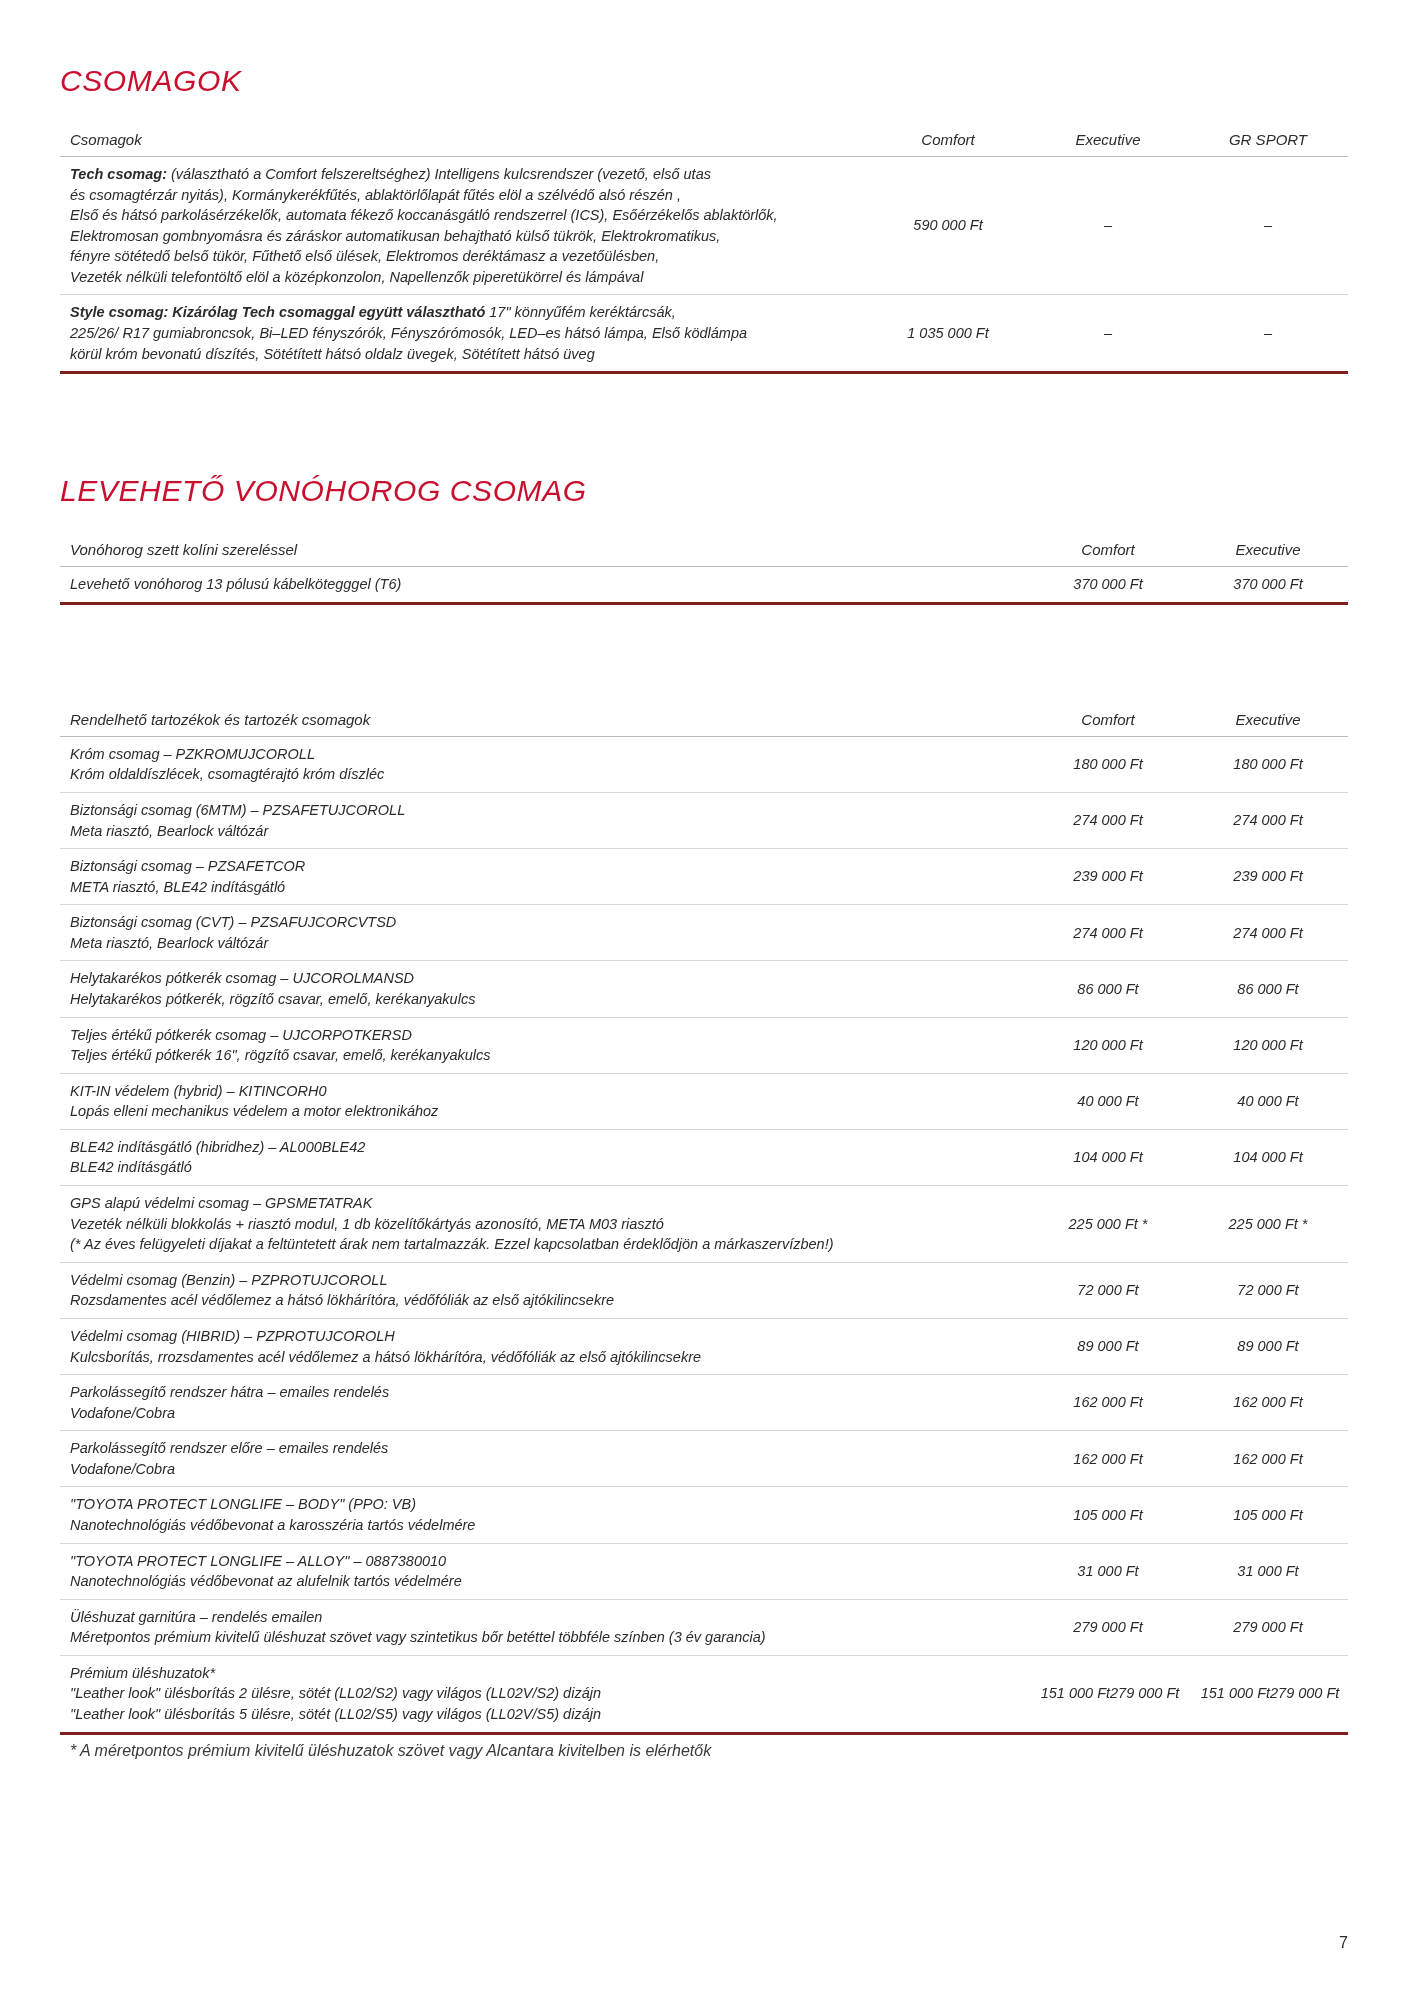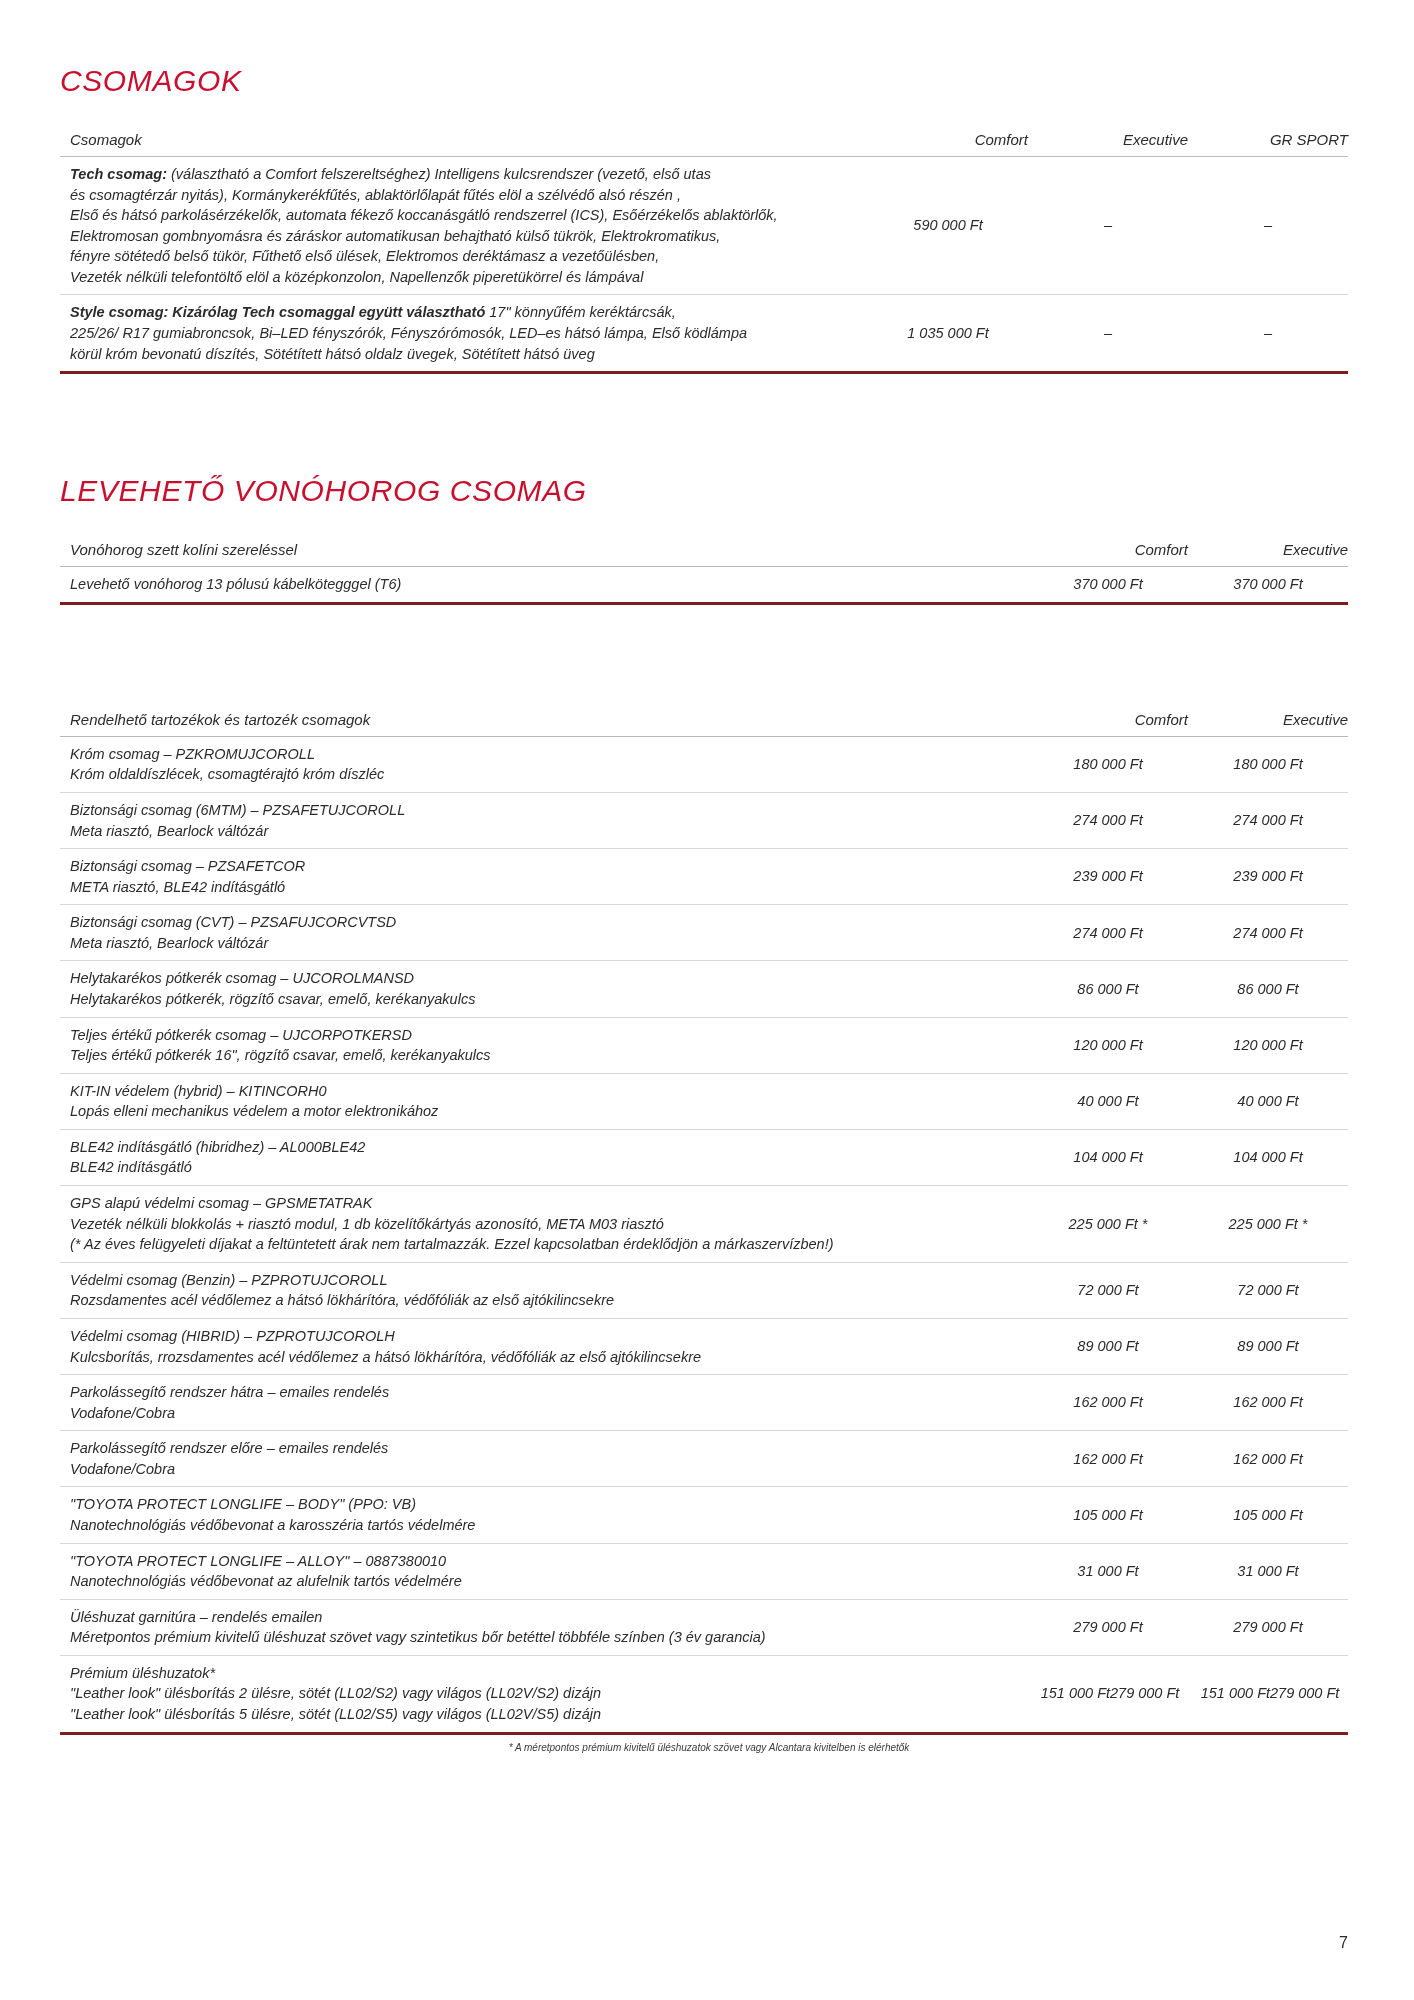--- a/index.html
+++ b/index.html
@@ -41,21 +41,21 @@
   table.pricetable {
     width: 1288px;
     border-collapse: collapse;
     table-layout: fixed;
   }
   table.pricetable th {
     font-size: 15px;
     font-weight: 400;
     color: #2b2b2b;
     padding: 0 0 8px 0;
-    text-align: right;
+    text-align: center;
     vertical-align: bottom;
     border-bottom: 1.5px solid #b9b9b9;
   }
   table.pricetable th.desc {
     text-align: left;
     padding-left: 10px;
   }
   table.pricetable td {
     font-size: 14.5px;
     font-weight: 400;
@@ -80,25 +80,24 @@
   
   .c3 col.cdesc { width: 808px; }
   .c3 col.cprice { width: 160px; }
   
   .c2 col.cdesc { width: 968px; }
   .c2 col.cprice { width: 160px; }
 
   .price-nowrap { white-space: nowrap; }
 
   .footnote {
-    font-size: 10px;
+    font-size: 16px;
     color: #3a3a3a;
     padding: 6px 0 0 10px;
     line-height: 1.3;
-    text-align: center;
   }
 
   .pagenum {
     position: absolute;
     right: 66px;
     bottom: 48px;
     font-size: 16px;
     color: #2b2b2b;
   }
 </style>

